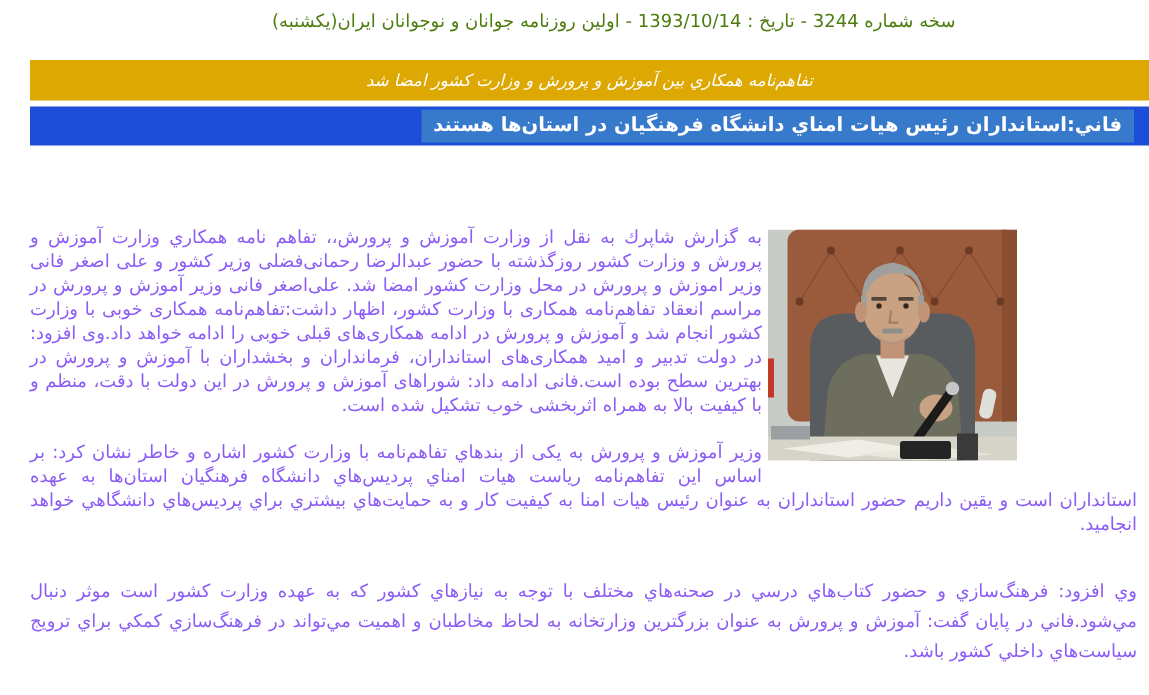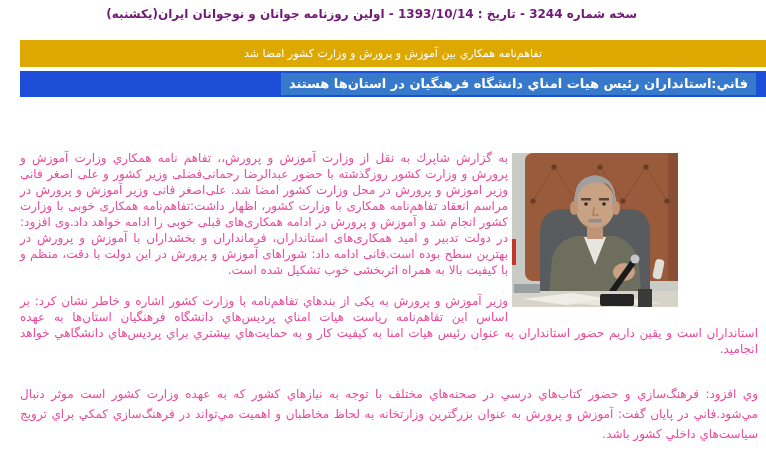--- a/index.html
+++ b/index.html
@@ -5,50 +5,50 @@
   html,body{margin:0;padding:0;}
   body{
     width:766px;height:463px;position:relative;overflow:hidden;
     background:#ffffff;
     font-family:"DejaVu Sans",sans-serif;
   }
   
   .masthead{
     position:absolute;top:7px;right:129px;
     direction:rtl;text-align:right;
-    font-size:12px;color:#701a75;white-space:nowrap;font-weight:bold;
+    font-size:12px;color:#4d7c0f;white-space:nowrap;
   }
   
   .banner-bar{
     position:absolute;left:20px;right:0;top:40px;height:27px;
     background:#DEA803;
     display:flex;align-items:center;justify-content:center;
   }
   .banner-label{
-    direction:rtl;color:#ffffff;font-size:11px;white-space:nowrap;
+    direction:rtl;color:#ffffff;font-size:11px;white-space:nowrap;font-style:italic;
   }
   
   .headline-bar{
     position:absolute;left:20px;right:0;top:71px;height:26px;
     background:#1d4ed8;
     direction:rtl;
   }
   .headline-highlight{
     float:right;  
     margin:2px 10px 0 0;
     background:#3779CB;
     color:#ffffff;font-weight:bold;font-size:13px;line-height:20px;
     padding:1px 8px;white-space:nowrap;
     text-decoration:none;
   }
   
   .article{
     position:absolute;top:150px;left:20px;right:8px;
     direction:rtl;text-align:justify;
-    color:#ec4899;font-size:12px;
+    color:#8b5cf6;font-size:12px;
   }
   .article p{margin:0;}
   .p1{line-height:16px;margin-bottom:15px !important;}
   .p2{line-height:16px;margin-bottom:27px !important;}
   .p3{line-height:20px;}
   .photo-float{
     float:right;          
     width:246px;          
     margin:3px 0 4px 4px;
   }

